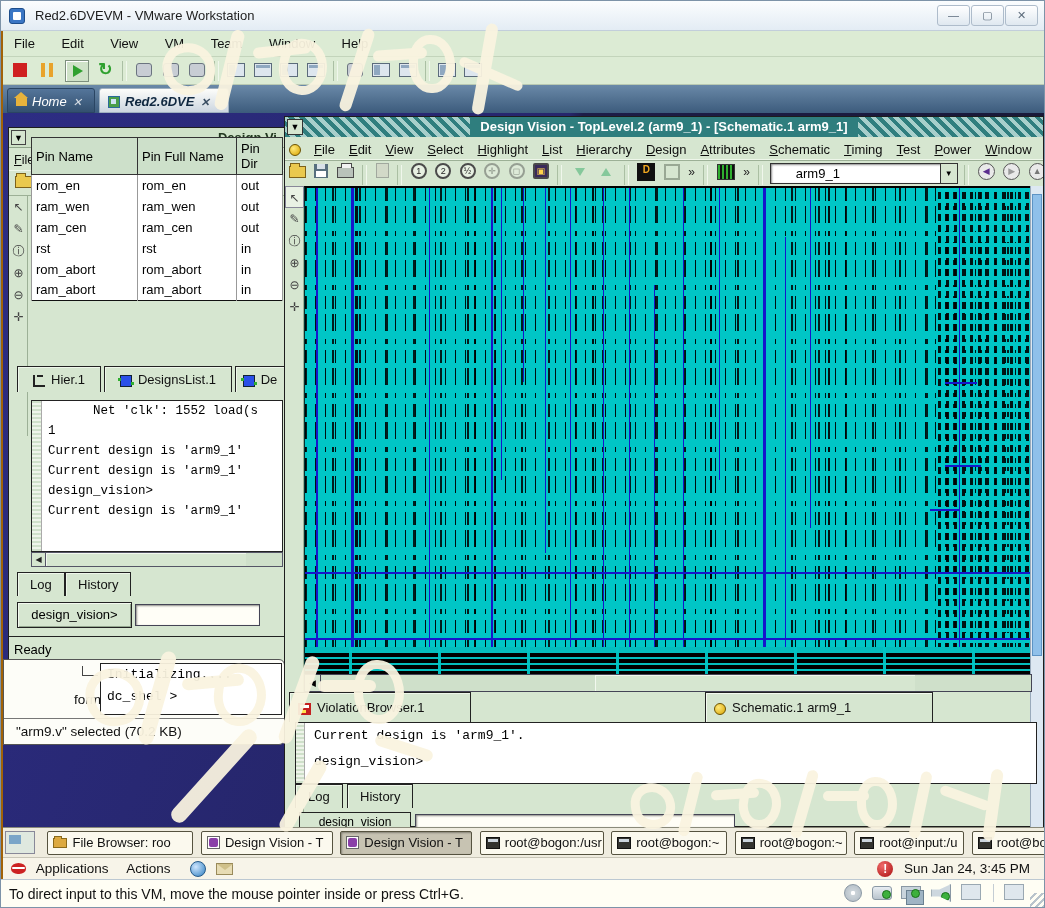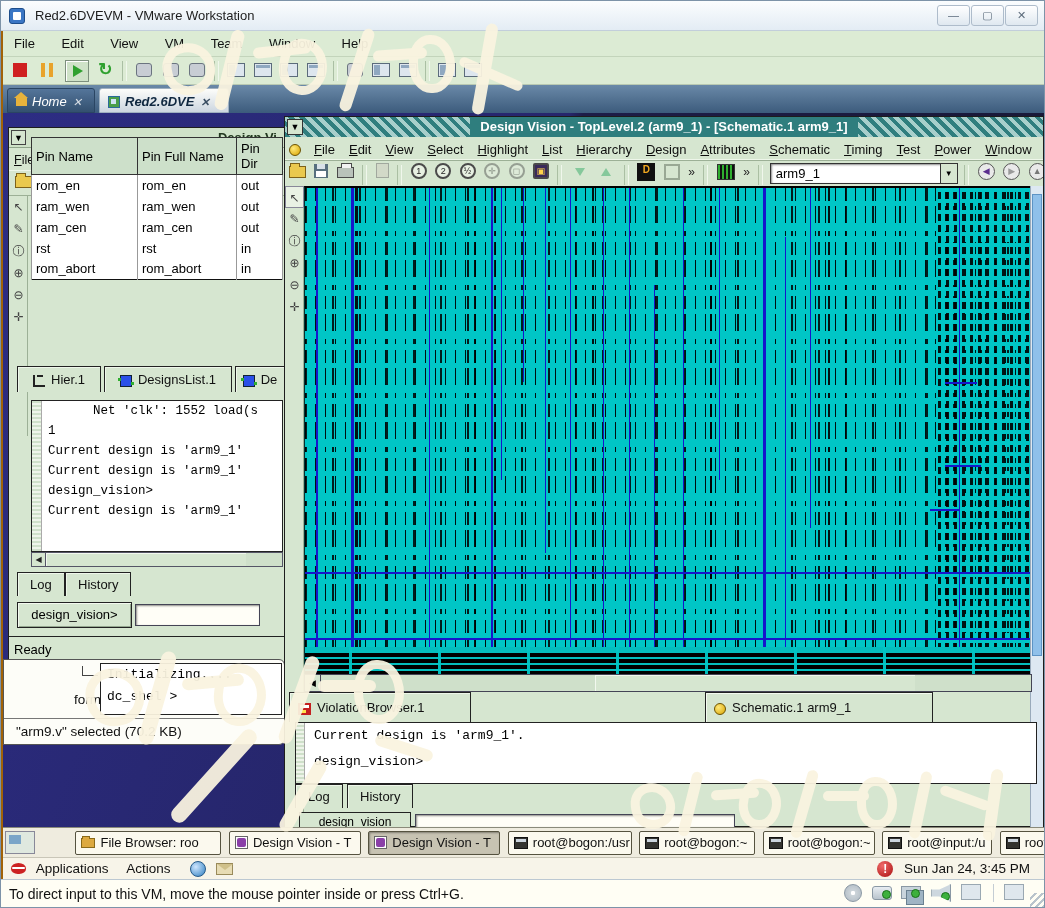--- a/index.html
+++ b/index.html
@@ -127,21 +127,21 @@
   #fb-status{left:0;top:58px;width:100%;height:27px;border-top:1px solid #777;font-size:13.5px;line-height:26px;padding-left:12px;color:#111;}
 
   
   #dv-front{left:281px;top:3px;width:760px;height:711px;z-index:20;}
   #fd-title{left:0;top:0;width:100%;height:20px;
     background:repeating-linear-gradient(45deg,#2f7e7e 0 4px,#a7cfcb 4px 8px);text-align:center;}
   #fd-title .t{display:inline-block;background:#2f7e7e;color:#fff;font-weight:bold;font-size:13px;line-height:18px;padding:1px 10px;}
   #fd-vbtn{left:2px;top:2px;width:16px;height:16px;background:#d6e6d0;border:1px solid #333;font-size:9px;line-height:14px;text-align:center;z-index:2;}
   #fd-menu{left:0;top:20px;width:100%;height:23px;line-height:23px;white-space:nowrap;overflow:hidden;border-bottom:1px solid #eef6ea;padding-left:4px;}
   #fd-toolbar{left:0;top:43px;width:100%;height:26px;border-top:1px solid #9cb096;white-space:nowrap;overflow:hidden;padding-left:2px;}
-  #fd-combo{display:inline-block;vertical-align:top;margin-top:2px;width:188px;height:21px;border:1px solid #333;background:#fff;position:relative;}
+  #fd-combo{display:inline-block;vertical-align:top;margin-top:2px;width:188px;height:21px;border:1px solid #333;background:#fff;position:relative;padding-left:20px;}
   #fd-combo .v{font-size:13px;line-height:19px;padding-left:5px;}
   #fd-combo .dd{position:absolute;right:0;top:0;width:17px;height:19px;background:#d6e6d0;border-left:1px solid #333;text-align:center;font-size:8px;line-height:19px;}
   #fd-strip{top:69px;height:642px;}
   #fd-canvas{left:19px;top:69px;width:728px;height:488px;background:#00c6c6;border-top:2px solid #000;border-left:1px solid #033;overflow:hidden;}
   .schem-lines{position:absolute;inset:0;
     background-image:
       repeating-linear-gradient(0deg,#00c6c6 0 6px,transparent 6px 11px,#00c6c6 11px 19px,transparent 19px 36px,#00c6c6 36px 41px,transparent 41px 54px),
       repeating-linear-gradient(90deg,rgba(0,0,0,.92) 0 1px,transparent 1px 10px),
       repeating-linear-gradient(90deg,rgba(0,0,0,.85) 0 2px,transparent 2px 27px),
       repeating-linear-gradient(90deg,transparent 0 51px,rgba(0,0,0,.9) 51px 53px,transparent 53px 118px);}
@@ -326,20 +326,25 @@
         <tr>
               <td>rst</td>
               <td>rst</td>
               <td>in</td>
             </tr>
         <tr>
               <td>rom_abort</td>
               <td>rom_abort</td>
               <td>in</td>
             </tr>
+        <tr>
+              <td>ram_abort</td>
+              <td>ram_abort</td>
+              <td>in</td>
+            </tr>
       </tbody>
         </table>
       <div class="mtab" id="bd-tabs" style="left:8px;width:84px;height:26px;line-height:25px;"><span class="chip chip-hier"></span><span>Hier.1</span></div>
       <div class="mtab" style="left:95px;top:238px;width:128px;height:26px;line-height:25px;"><span class="chip chip-cell"></span><span>DesignsList.1</span></div>
       <div class="mtab" style="left:226px;top:238px;width:50px;height:26px;line-height:25px;"><span class="chip chip-cell"></span><span>De</span></div>
       <div class="abs mono" id="bd-log">
         <div class="gut"></div>
         <div class="ll">      Net 'clk': 1552 load(s</div>
         <div class="ll">1</div>
         <div class="ll">Current design is 'arm9_1'</div>
@@ -463,21 +468,21 @@
         <div class="ll">design_vision&gt;</div>
       </div>
       <div class="mtab ltab" id="fd-logtab-log"><span>Log</span></div>
       <div class="mtab ltab" id="fd-logtab-history"><span>History</span></div>
       <div class="abs" id="fd-prompt">design_vision</div>
       <div class="abs sunken" id="fd-input"></div>
     </div>
 
     <div class="abs" id="taskbar">
       <span class="wsw"></span>
-      <span class="tkb" style="width:146px;margin-left:28px;"><span class="ic-fold"></span><span>File Browser: roo</span></span>
+      <span class="tkb" style="width:146px;"><span class="ic-fold"></span><span>File Browser: roo</span></span>
       <span class="tkb" style="width:132px;"><span class="ic-dvapp"></span><span>Design Vision - T</span></span>
       <span class="tkb active" style="width:132px;"><span class="ic-dvapp"></span><span>Design Vision - T</span></span>
       <span class="tkb" style="width:124px;"><span class="ic-term"></span><span>root@bogon:/usr</span></span>
       <span class="tkb" style="width:116px;"><span class="ic-term"></span><span>root@bogon:~</span></span>
       <span class="tkb" style="width:112px;"><span class="ic-term"></span><span>root@bogon:~</span></span>
       <span class="tkb" style="width:110px;"><span class="ic-term"></span><span>root@input:/u</span></span>
       <span class="tkb" style="width:108px;"><span class="ic-term"></span><span>root@bogon:~</span></span>
     </div>
 
     <div class="abs" id="panel2">

